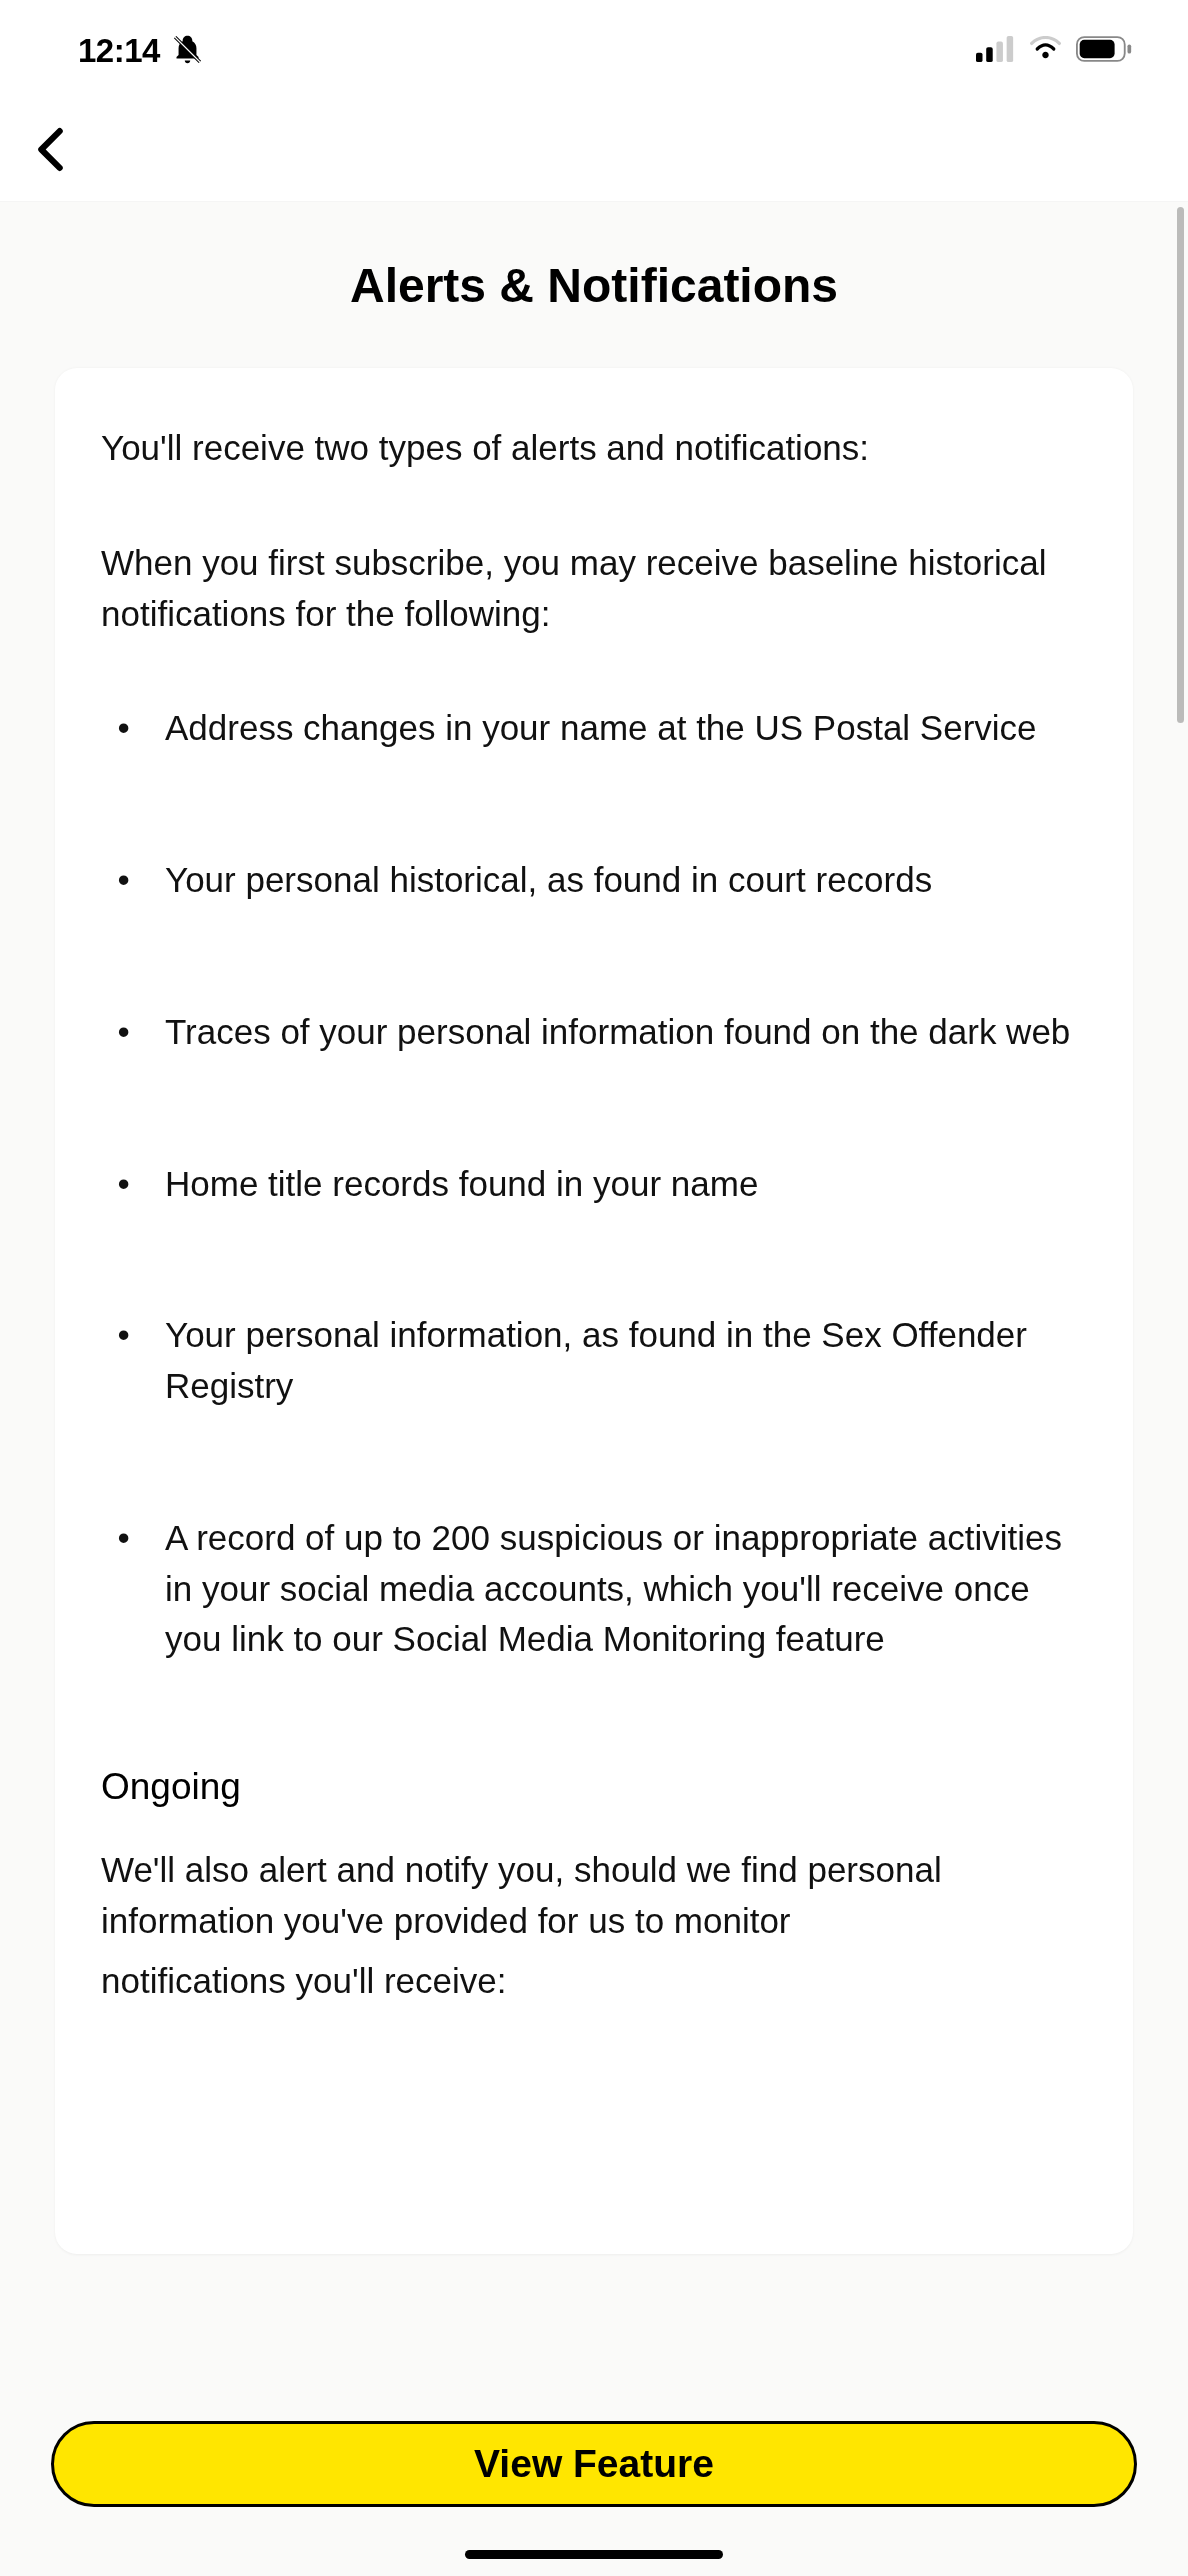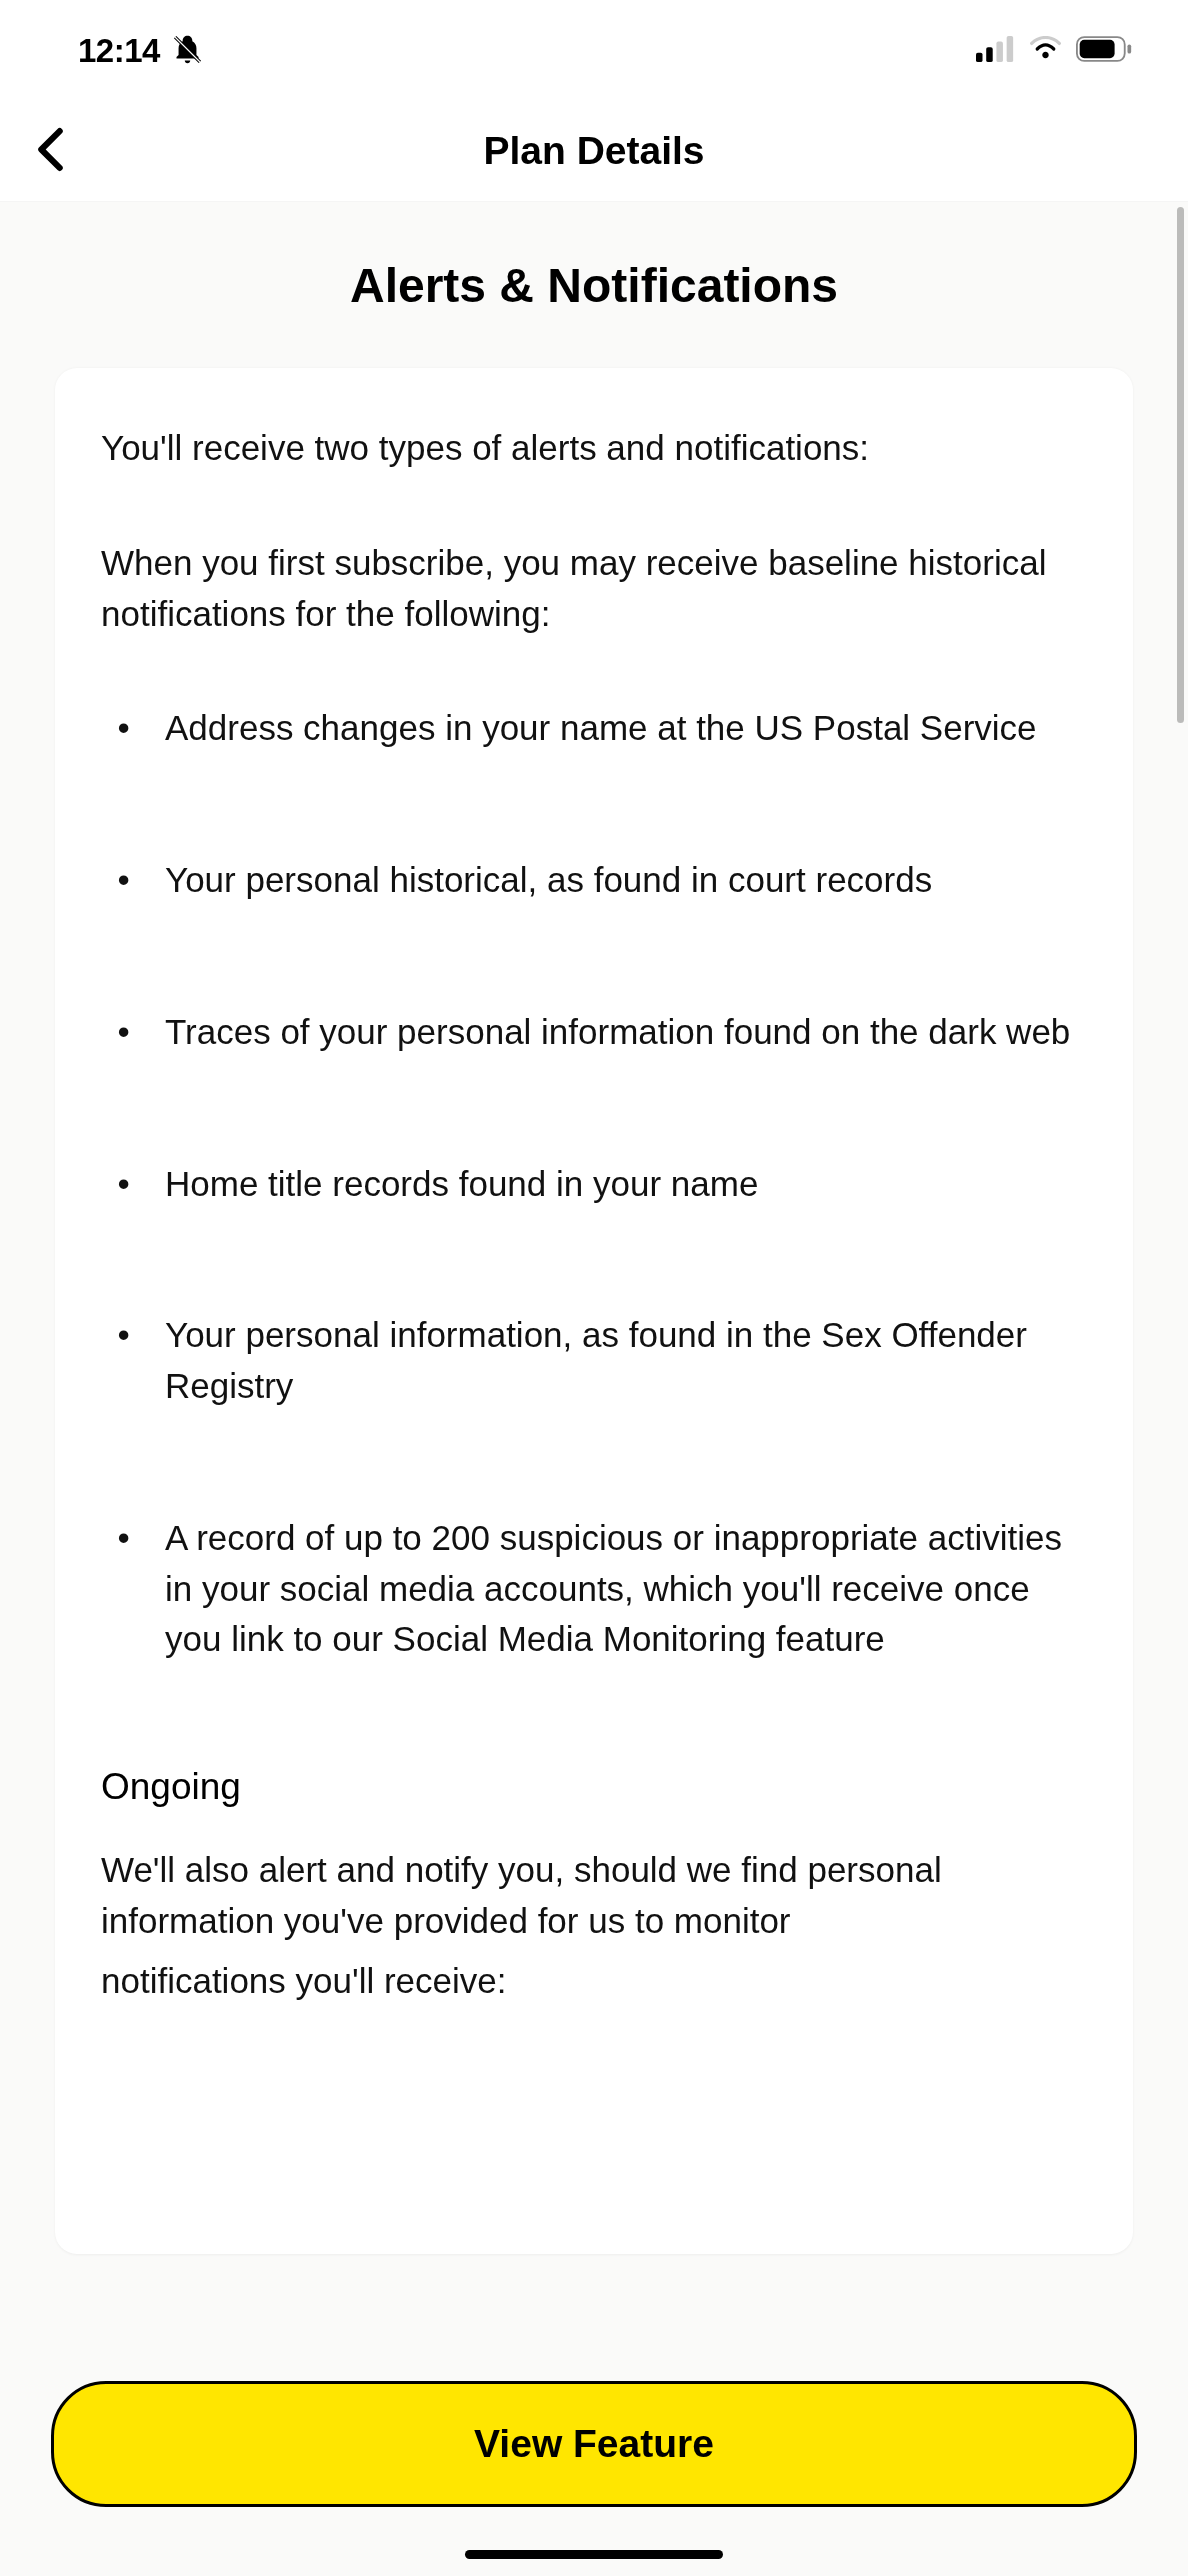--- a/index.html
+++ b/index.html
@@ -137,21 +137,21 @@
       top: 0;
       font-size: 35px;
       color: #111;
     }
     
     .cta-button {
       position: absolute;
       bottom: 69px;
       left: 51px;
       right: 51px;
-      height: 126px;
+      height: 86px;
       background: #ffe600;
       border: 3.7px solid #000;
       border-radius: 55px;
       display: flex;
       align-items: center;
       justify-content: center;
       font-size: 39px;
       font-weight: 700;
       color: #000;
       cursor: pointer;
@@ -231,21 +231,20 @@
     </span>
   </div>
 </div>
 
 <div class="nav-bar">
   <div class="back-button">
     <svg width="37" height="46" viewBox="0 0 24 30">
       <path d="M18 3 L6 15 L18 27" stroke="#000" stroke-width="4" fill="none" stroke-linecap="round" stroke-linejoin="round"></path>
     </svg>
   </div>
-  <div class="nav-title">Plan Details</div>
 </div>
 
 <div class="content-area">
   <h1 class="section-title">Alerts &amp; Notifications</h1>
 
   <div class="card">
     <p class="intro-text">You'll receive two types of alerts and notifications:</p>
 
     <p class="subsection-desc">When you first subscribe, you may receive baseline historical notifications for the following:</p>
 

